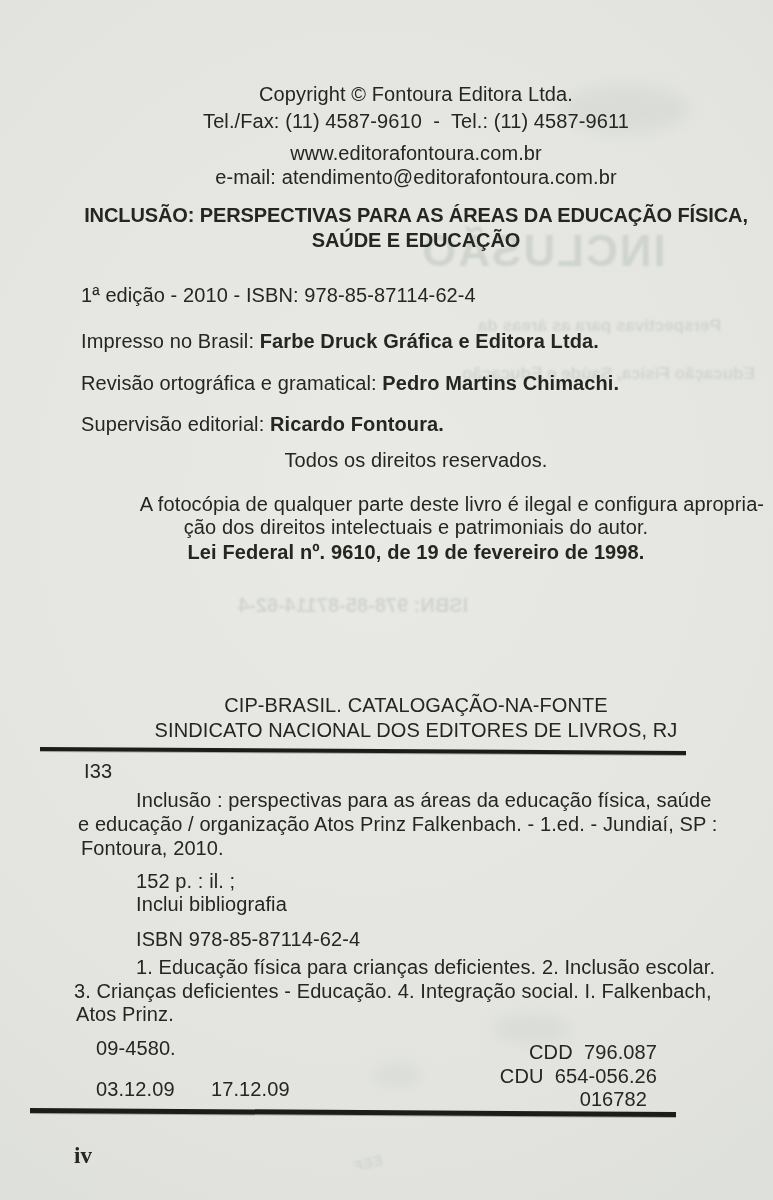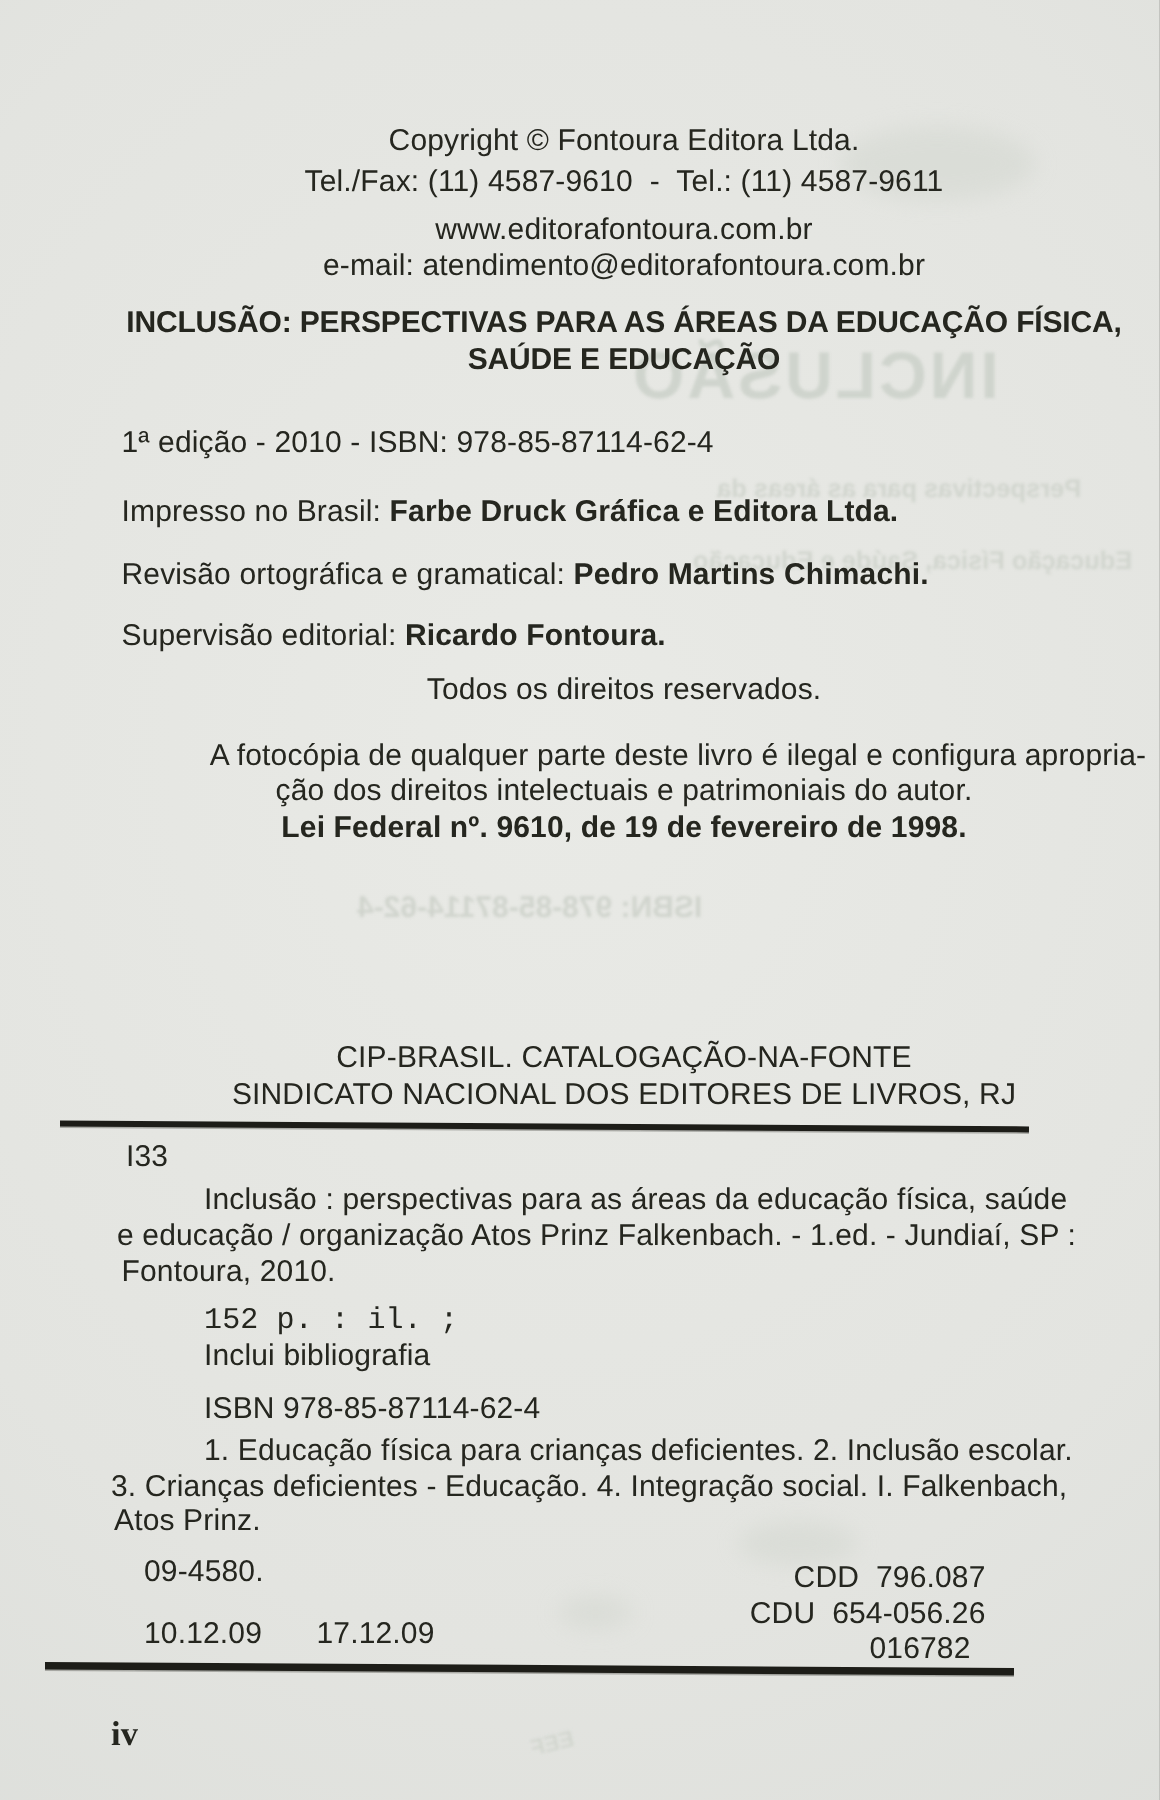--- a/index.html
+++ b/index.html
@@ -105,35 +105,35 @@
     <div class="line center cipsmall" style="top:718px;">SINDICATO NACIONAL DOS EDITORES DE LIVROS, RJ</div>
 
     <div class="rule" style="left:40px;top:747px;width:646px;height:4px;"></div>
 
     <div class="line" style="left:48px;top:759px;">I33</div>
 
     <div class="line" style="left:100px;top:788px;">Inclusão : perspectivas para as áreas da educação física, saúde</div>
     <div class="line" style="left:42px;top:812px;">e educação / organização Atos Prinz Falkenbach. - 1.ed. - Jundiaí, SP :</div>
     <div class="line" style="left:45px;top:836px;">Fontoura, 2010.</div>
 
-    <div class="line" style="left:100px;top:869px;font-family:Liberation Mono, monospace;">152 p. : il. ;</div>
+    <div class="line" style="left:100px;top:869px;">152 p. : il. ;</div>
     <div class="line" style="left:100px;top:892px;">Inclui bibliografia</div>
 
     <div class="line" style="left:100px;top:927px;">ISBN 978-85-87114-62-4</div>
 
     <div class="line" style="left:100px;top:955px;">1. Educação física para crianças deficientes. 2. Inclusão escolar.</div>
     <div class="line" style="left:38px;top:979px;">3. Crianças deficientes - Educação. 4. Integração social. I. Falkenbach,</div>
     <div class="line" style="left:40px;top:1002px;">Atos Prinz.</div>
 
     <div class="line" style="left:60px;top:1036px;">09-4580.</div>
 
     <div class="line right" style="right:116px;top:1040px;">CDD  796.087</div>
     <div class="line right" style="right:116px;top:1064px;">CDU  654-056.26</div>
     <div class="line right" style="right:126px;top:1087px;">016782</div>
 
-    <div class="line" style="left:60px;top:1077px;">10.12.09</div>
+    <div class="line" style="left:60px;top:1077px;">03.12.09</div>
     <div class="line" style="left:175px;top:1077px;">17.12.09</div>
 
     <div class="rule" style="left:30px;top:1108px;width:646px;height:5px;"></div>
 
     <div class="line pageno" style="left:38px;top:1144px;">iv</div>
   </div>
 </div>
 
 </body></html>

